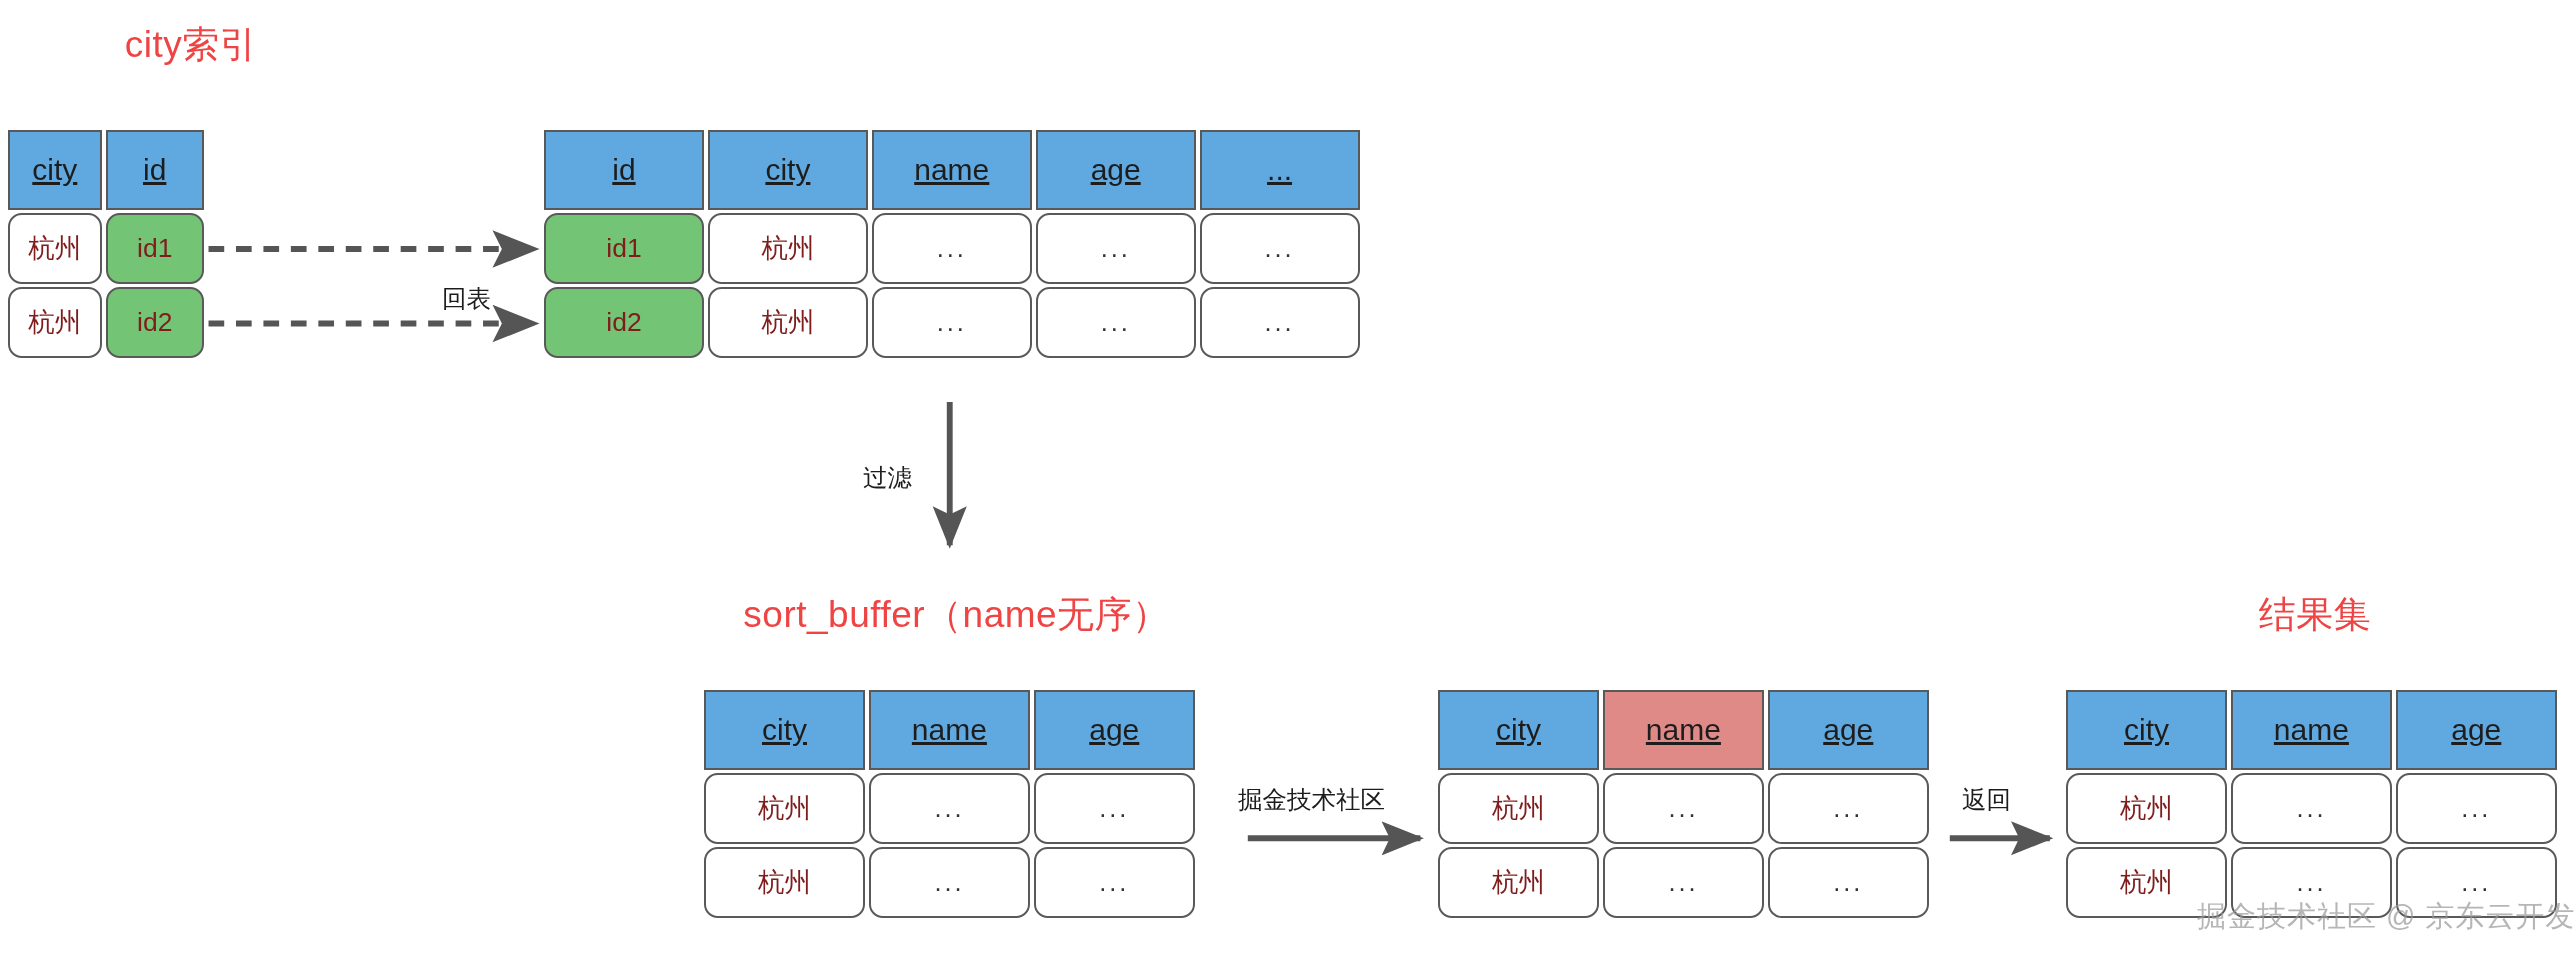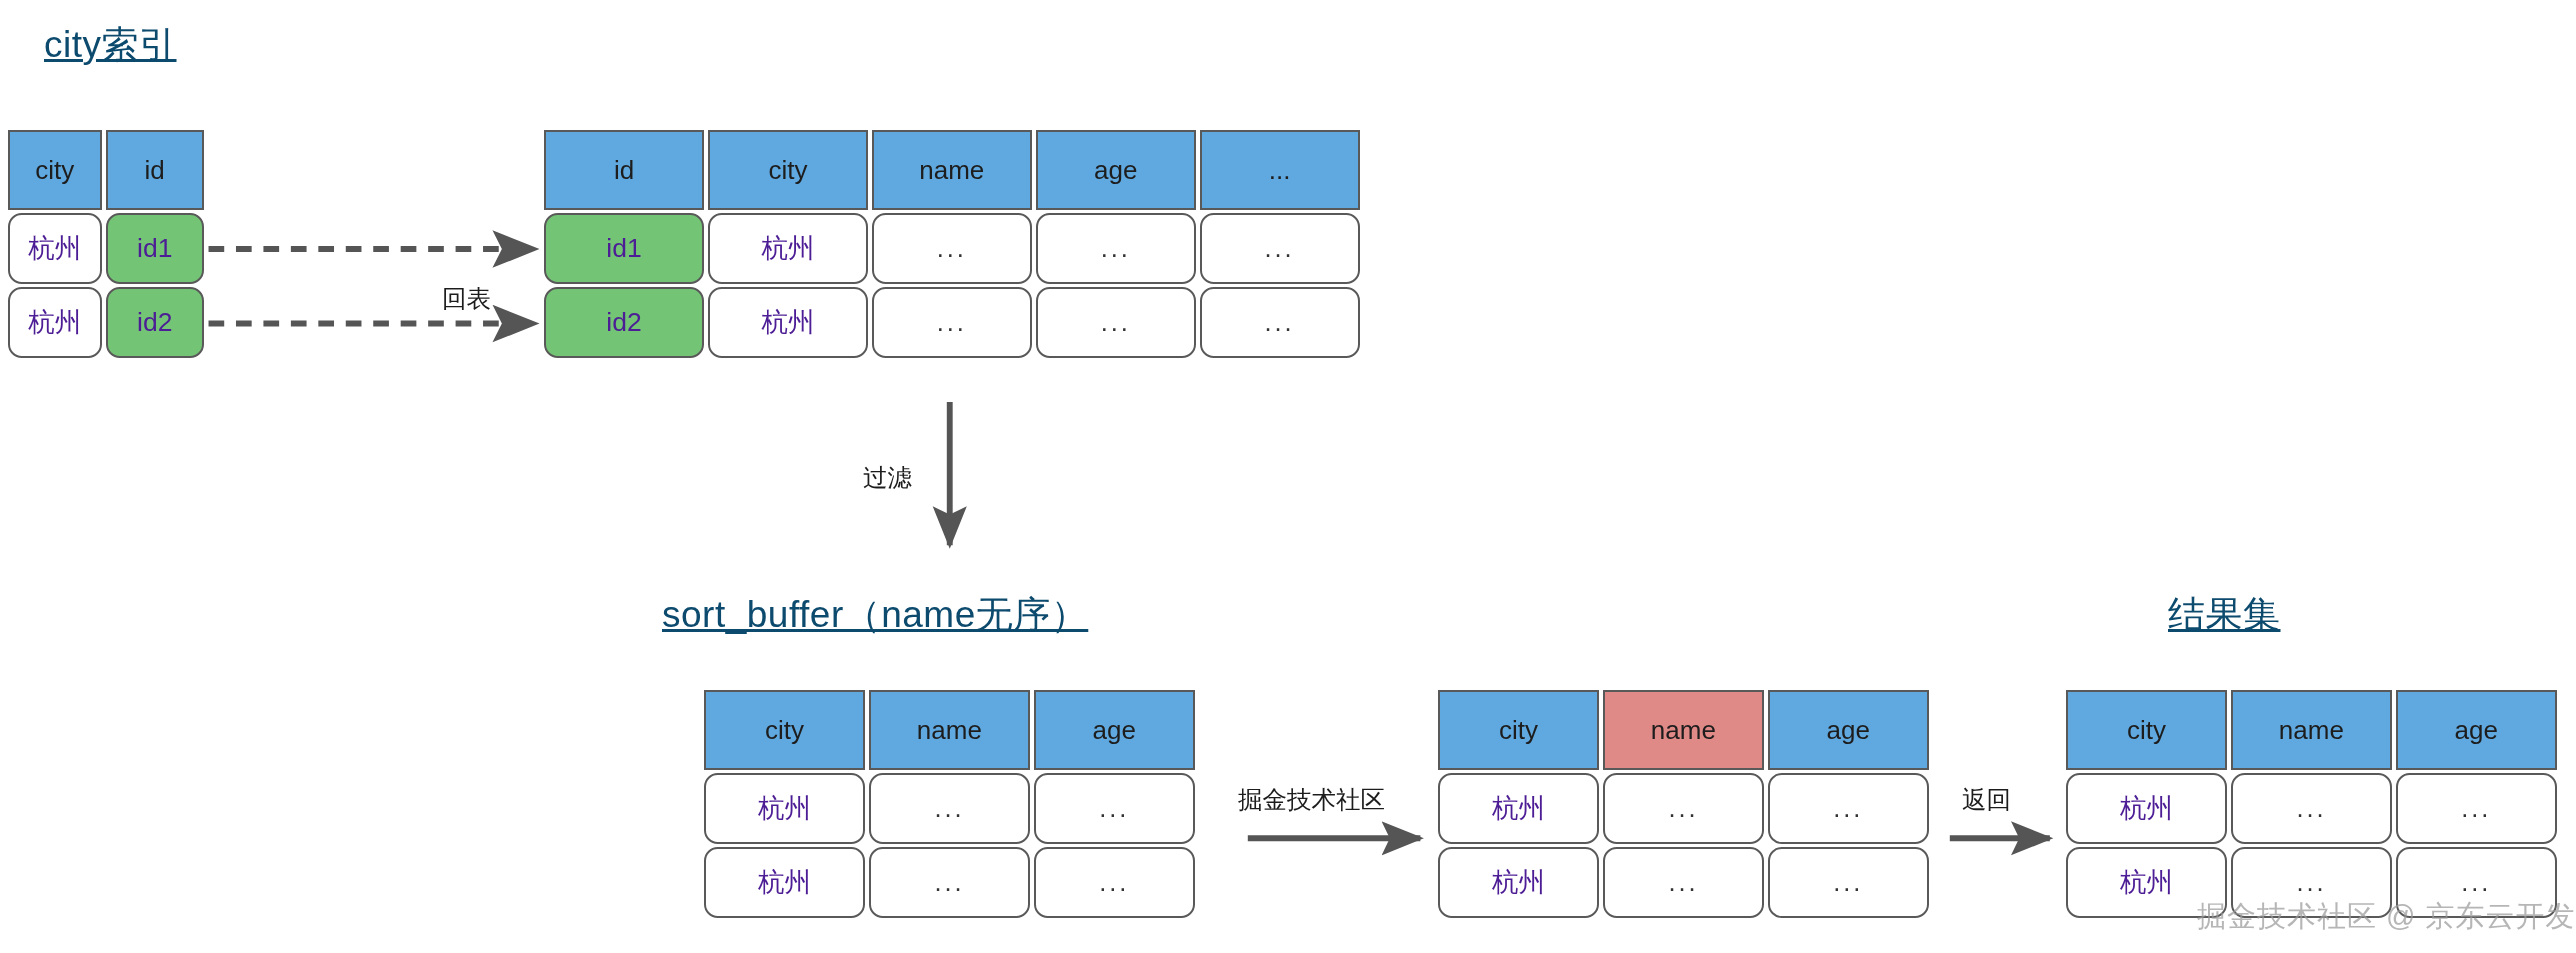--- a/index.html
+++ b/index.html
@@ -5,41 +5,40 @@
   html,body{margin:0;padding:0;background:#ffffff;}
   body{
     width:2576px;height:953px;position:relative;overflow:hidden;
     font-family:"Liberation Sans","DejaVu Sans",sans-serif;
     color:#1a1a1a;
   }
   .canvas{position:absolute;left:0;top:0;width:2576px;height:953px;}
 
   
   .title{
-    position:absolute;white-space:nowrap;
-    font-size:37px;font-weight:400;color:#0c4a6e;letter-spacing:0.5px;
+    position:absolute;text-align:center;white-space:nowrap;
+    font-size:37px;font-weight:400;color:#ef4444;letter-spacing:0.5px;
     line-height:1;
-    text-decoration:underline;
   }
 
   
   .tbl{position:absolute;}
   .hdr-row{display:flex;}
   .hdr{
     background:#60a9e0;border:2.9px solid #595959;box-sizing:border-box;
     display:flex;align-items:center;justify-content:center;
-    font-size:26px;color:#1d1d1d;height:80px;margin-right:3.9px;
+    font-size:30px;color:#1d1d1d;height:80px;margin-right:3.9px;text-decoration:underline;
   }
   .hdr:last-child{margin-right:0;}
   .hdr.name-hl{background:#e08a88;}
   .data-row{display:flex;margin-top:2.9px;}
   .cell{
     background:#ffffff;border:2.9px solid #595959;border-radius:13.7px;
     box-sizing:border-box;display:flex;align-items:center;justify-content:center;
-    font-size:26.5px;color:#4c1d95;height:71px;margin-right:3.9px;
+    font-size:26.5px;color:#7f1d1d;height:71px;margin-right:3.9px;
   }
   .cell:last-child{margin-right:0;}
   .cell.green{background:#74c476;}
   .cell.dots{font-size:25.5px;letter-spacing:2.9px;color:#333;}
 
   
   .arrow-layer{position:absolute;left:0;top:0;width:2576px;height:953px;pointer-events:none;}
 
   .edge-label{
     position:absolute;white-space:nowrap;font-size:24.5px;color:#1c1c1c;

